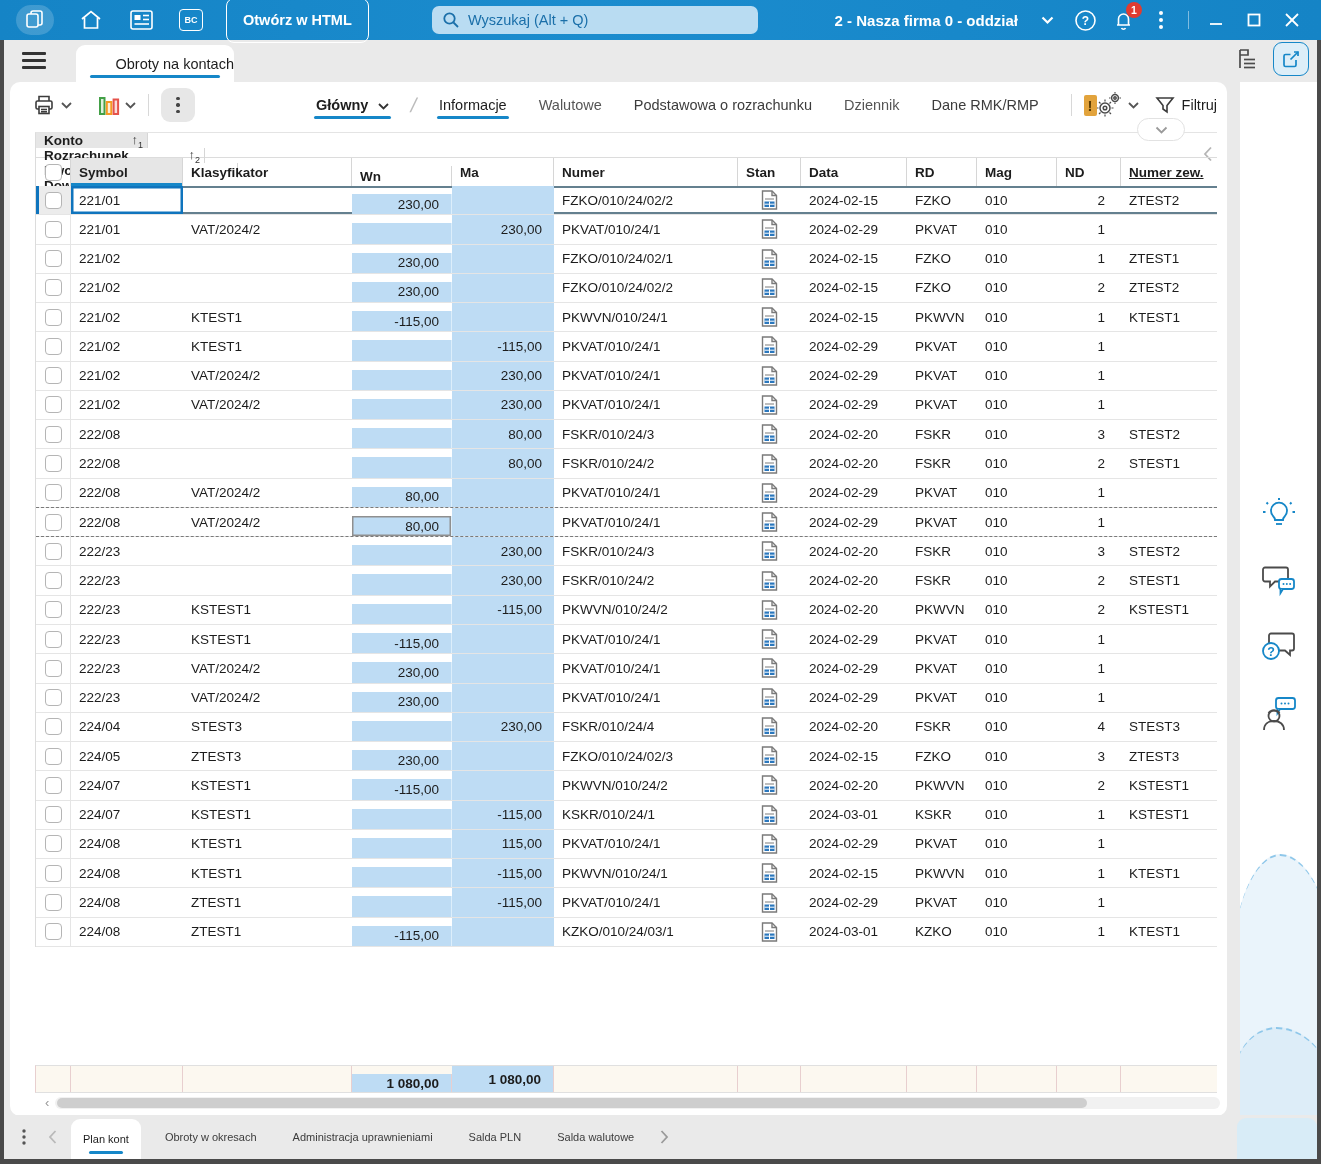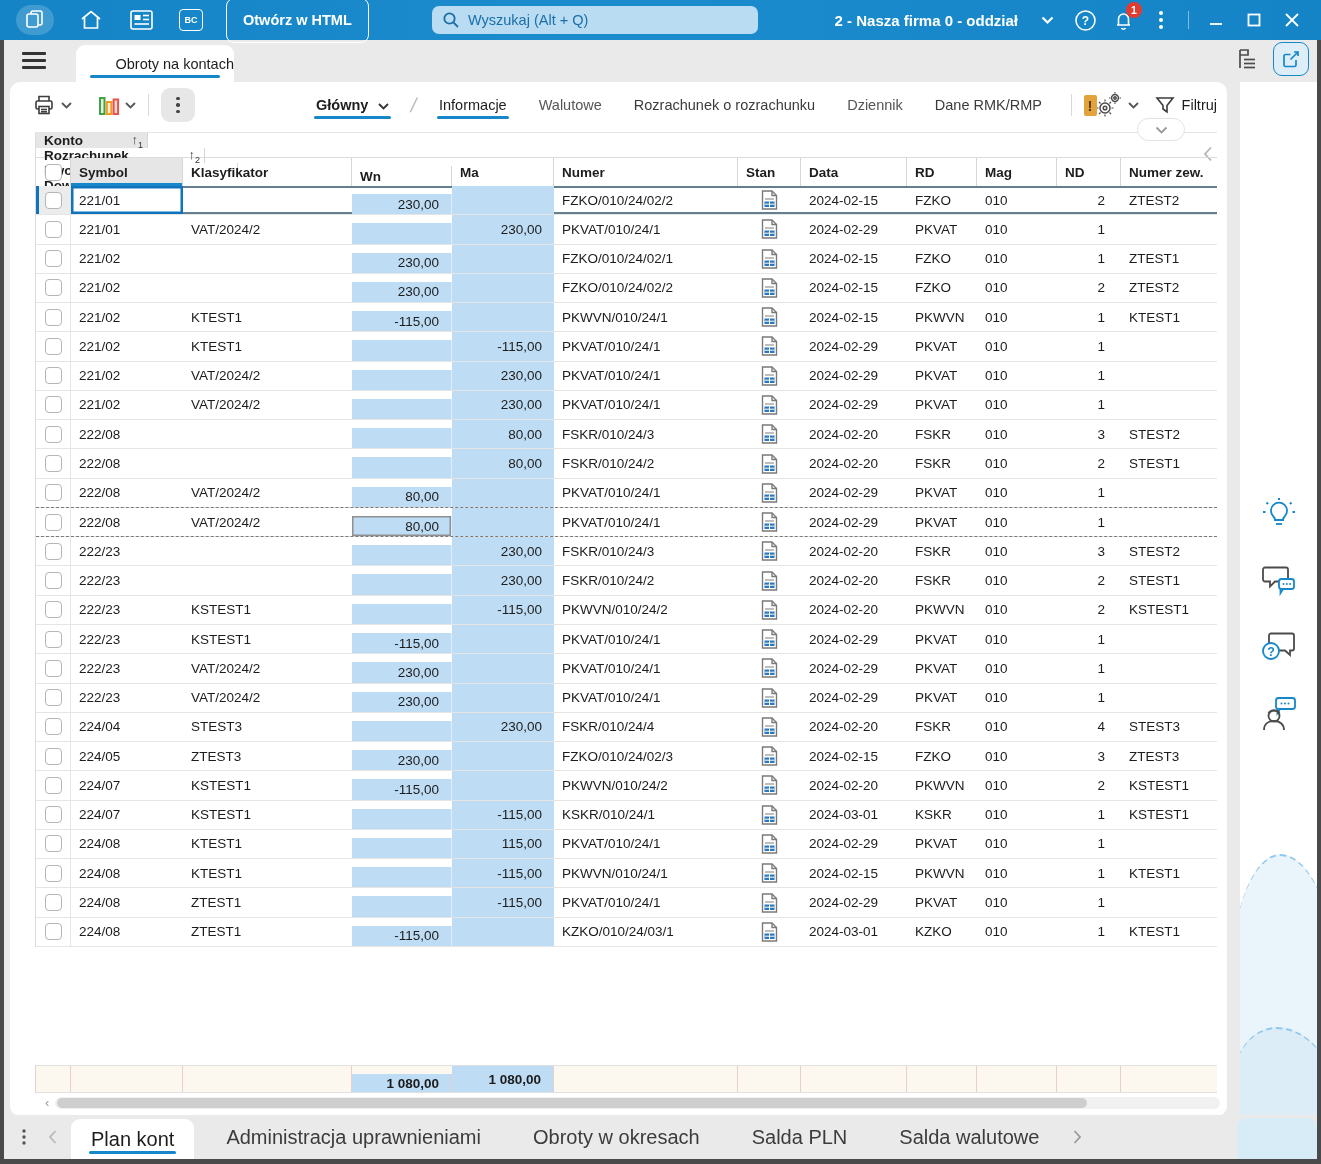--- a/index.html
+++ b/index.html
@@ -113,21 +113,21 @@
   .rail { position:absolute; right:4px; top:82px; width:77px; bottom:5px; background:#fff; overflow:hidden; }
   .rail-icons { position:absolute; top:415px; left:0; width:100%; display:flex; flex-direction:column; align-items:center; gap:33px; }
   .rail-icons .ric { cursor:pointer; }
   .blob1 { position:absolute; left:-8px; right:-20px; top:772px; height:260px; background:#eaf4fb; border-radius:60% 70% 0 0; border-top:2px dashed #8ec7ea; }
   .blob2 { position:absolute; left:-8px; right:-20px; top:945px; height:140px; background:#ddedf8; border-radius:55% 75% 0 0; border-top:2px dashed #8ec7ea; }
 
   
   .bottombar { position:absolute; left:4px; right:4px; bottom:5px; height:44px; background:#eaeaea; display:flex; align-items:center; z-index:10; }
   .bb-kebab { margin-left:18px; }
   .bb-chev { color:#b9b9b9; font-size:16px; margin:0 14px 0 22px; cursor:pointer; }
-  .bb-tab { font-size:20px; color:#3c3c3c; padding:0 20px; height:44px; display:flex; align-items:center; cursor:pointer; position:relative; white-space:nowrap; }
+  .bb-tab { font-size:11px; color:#3c3c3c; padding:0 12px; height:44px; display:flex; align-items:center; cursor:pointer; position:relative; white-space:nowrap; }
   .bb-tab.active { background:#fff; border-radius:9px 9px 0 0; height:40px; margin-top:4px; font-weight:normal; color:#1d1d1d; }
   .bb-tab.active::after { content:""; position:absolute; left:18px; right:18px; bottom:5px; height:3px; background:#1687c8; border-radius:2px; }
   .bb-next { color:#9a9a9a; font-size:16px; margin-left:14px; cursor:pointer; }
   .bb-panel { position:absolute; right:0px; top:3px; width:80px; height:41px; background:#d8ecf7; border-radius:9px 9px 0 0; cursor:pointer; }
 
   svg { display:block; }
 </style>
 </head>
 <body>
 
@@ -286,21 +286,21 @@
 
       <div class="nav">
         <span class="item main-view"><span>Główny</span>
           <svg style="display:inline-block;margin-left:6px" width="11" height="7" viewBox="0 0 11 7" fill="none" stroke="#333" stroke-width="1.8">
               <path d="M1 1 L5.5 5.5 L10 1"></path>
             </svg>
         </span>
         <span class="slash">/</span>
         <span class="item active">Informacje</span>
         <span class="item">Walutowe</span>
-        <span class="item mid">Rozrachunek o rozrachunku</span>
+        <span class="item mid">Podstawowa o rozrachunku</span>
         <span class="item">Dziennik</span>
         <span class="item mid">Dane RMK/RMP</span>
       </div>
 
       <div class="toolbar-right">
         <span class="tool-sep"></span>
         <div class="tool">
           <span class="warn-badge">!</span>
           <svg width="30" height="28" viewBox="0 0 30 28" fill="none" stroke="#4b4b4b" stroke-width="1.5">
             <circle cx="12" cy="17" r="5"></circle>
@@ -383,21 +383,21 @@
           </div>
         <div class="c-rd">
             <span>RD</span>
           </div>
         <div class="c-mag">
             <span>Mag</span>
           </div>
         <div class="c-nd">
             <span>ND</span>
           </div>
-        <div class="c-zew" style="border-right:none;">
+        <div class="c-zew" style="border-right:none;text-decoration:underline;">
             <span>Numer zew.</span>
           </div>
       </div>
       <div class="rows" id="rows">
           <div class="trow row-active">
             <div class="c-check">
               <span class="cbx"></span>
             </div>
             <div class="c-sym cell-focus-blue">221/01</div>
             <div class="c-kla"></div>
@@ -1174,22 +1174,22 @@
           <circle cx="2" cy="14" r="1.7"></circle>
         </svg>
     </span>
     <span class="bb-chev">
       <svg width="9" height="14" viewBox="0 0 9 14" fill="none" stroke="#b9b9b9" stroke-width="1.8">
           <path d="M7.5 1 L2 7 L7.5 13"></path>
         </svg>
     </span>
     <div id="bbtabs" style="display:flex; align-items:center;">
         <div class="bb-tab active">Plan kont</div>
+        <div class="bb-tab" style="margin-left: 12px;">Obroty w okresach</div>
         <div class="bb-tab" style="margin-left: 12px;">Administracja uprawnieniami</div>
-        <div class="bb-tab" style="margin-left: 12px;">Obroty w okresach</div>
         <div class="bb-tab" style="margin-left: 12px;">Salda PLN</div>
         <div class="bb-tab" style="margin-left: 12px;">Salda walutowe</div>
       </div>
     <span class="bb-next">
       <svg width="9" height="14" viewBox="0 0 9 14" fill="none" stroke="#9a9a9a" stroke-width="1.8">
           <path d="M1.5 1 L7 7 L1.5 13"></path>
         </svg>
     </span>
     <div class="bb-panel"></div>
   </div>

